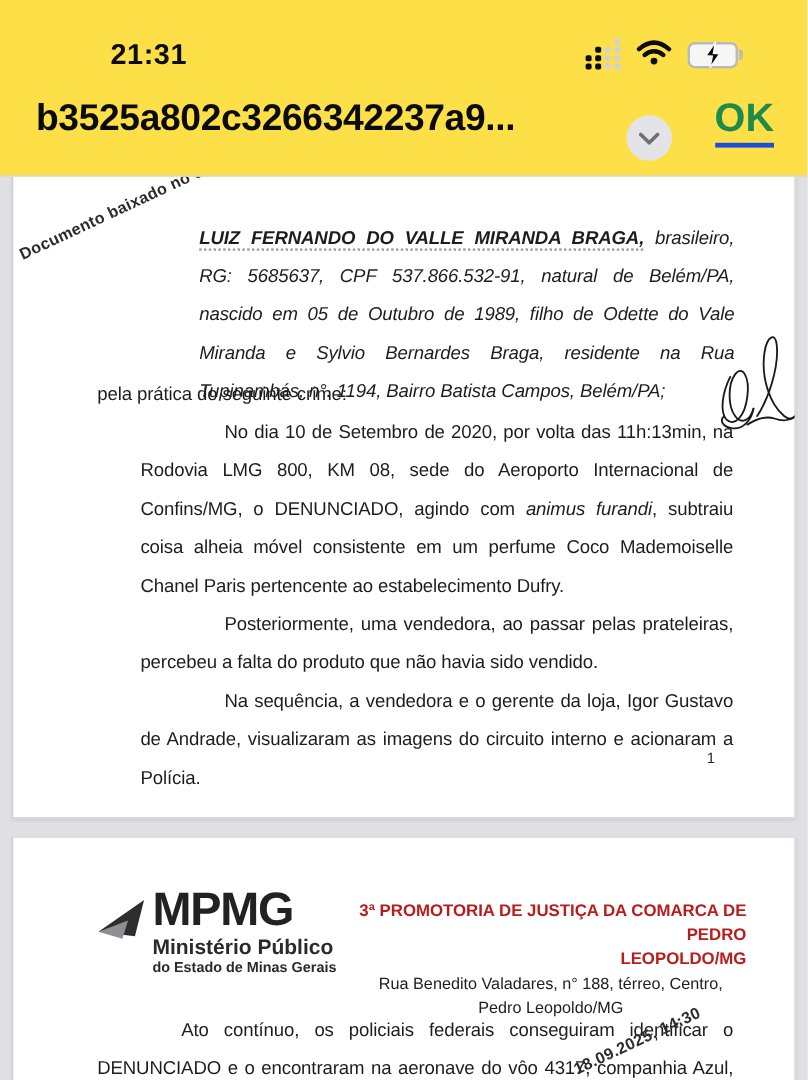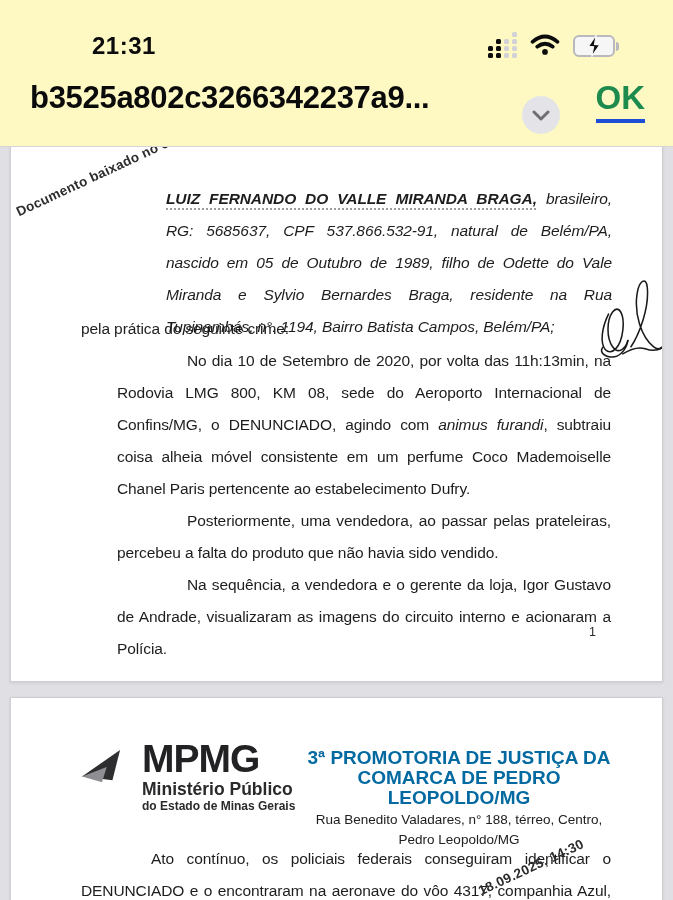--- a/index.html
+++ b/index.html
@@ -9,21 +9,21 @@
     background: #e3e3e7;
     color: #1f1f21;
     overflow: hidden;
     position: relative;
   }
   .app { position: absolute; inset: 0; width: 673px; height: 900px; overflow: hidden; }
 
   
   .chrome {
     position: absolute; top: 0; left: 0; width: 673px; height: 147px;
-    background: #fef9c3; border-bottom: 1px solid #d5d5d9; z-index: 5;
+    background: #fde047; border-bottom: 1px solid #d5d5d9; z-index: 5;
   }
   .statusbar {
     position: absolute; top: 0; left: 0; right: 0; height: 66px;
     display: flex; align-items: flex-end; justify-content: space-between;
     padding: 0 54px 6px 92px;
   }
   .time { font-size: 24px; font-weight: 700; color: #0c0c0d; letter-spacing: 0.5px; }
   .sicons { display: flex; align-items: center; gap: 13px; }
   .cell { display: flex; align-items: flex-end; gap: 3px; height: 24px; }
   .cell .col { display: flex; flex-direction: column; gap: 2px; }
@@ -95,28 +95,28 @@
     position: absolute; font-weight: 700; font-size: 13.5px; color: #2c2c2e;
     white-space: nowrap; letter-spacing: 0.3px; transform: rotate(-25deg);
   }
   .wm1 { left: 6px; top: 58px; transform-origin: left center; }
   .wm2 { left: 468px; top: 186px; transform-origin: left center; }
 
   .signature { position: absolute; left: 583px; top: 116px; width: 78px; height: 98px; }
 
   
   .p2-header { position: absolute; left: 70px; right: 40px; top: 42px; display: flex; }
-  .logo { display: flex; align-items: flex-start; gap: 19px; width: 215px; }
+  .logo { display: flex; align-items: flex-start; gap: 4px; width: 215px; }
   .logo-arrow { margin-top: 8px; }
   .logo-text { display: flex; flex-direction: column; }
   .logo-acronym { font-size: 39px; font-weight: 700; line-height: 38px; color: #222224; letter-spacing: -1px; }
   .logo-l1 { font-size: 17.5px; font-weight: 600; color: #2a2a2c; line-height: 20px; margin-top: 1px; }
   .logo-l2 { font-size: 12px; font-weight: 600; color: #2a2a2c; line-height: 14px; }
   .p2-right { flex: 1; text-align: center; padding-top: 8px; }
-  .p2-title { font-size: 19px; font-weight: 700; line-height: 20px; color: #0369a1; }
+  .p2-title { font-size: 14px; font-weight: 700; line-height: 20px; color: #b91c1c; text-align: right; }
   .p2-addr { font-size: 13.5px; line-height: 20px; color: #202022; margin-top: 2px; }
   .p2-body { position: absolute; left: 70px; right: 51px; top: 145px; }
   .p2-body p { text-align: justify; text-indent: 70px; }
 </style>
 </head>
 <body>
 
 <div class="app">
 
   <div class="chrome">

